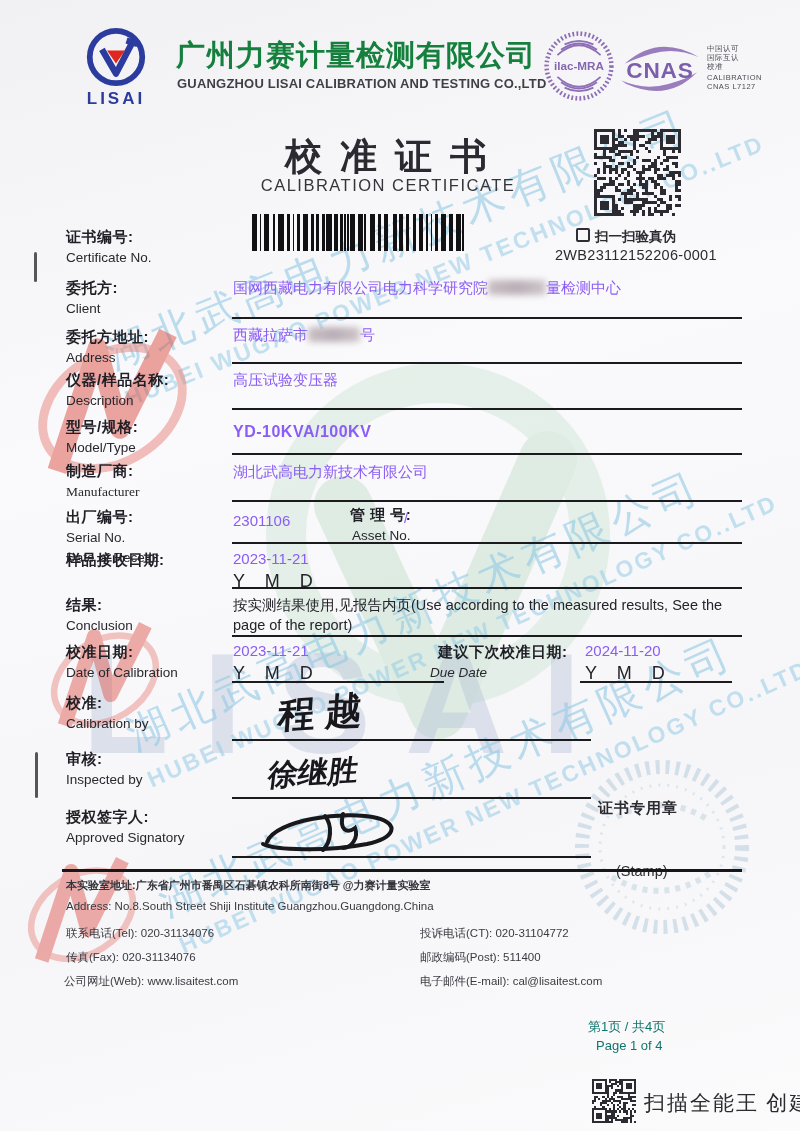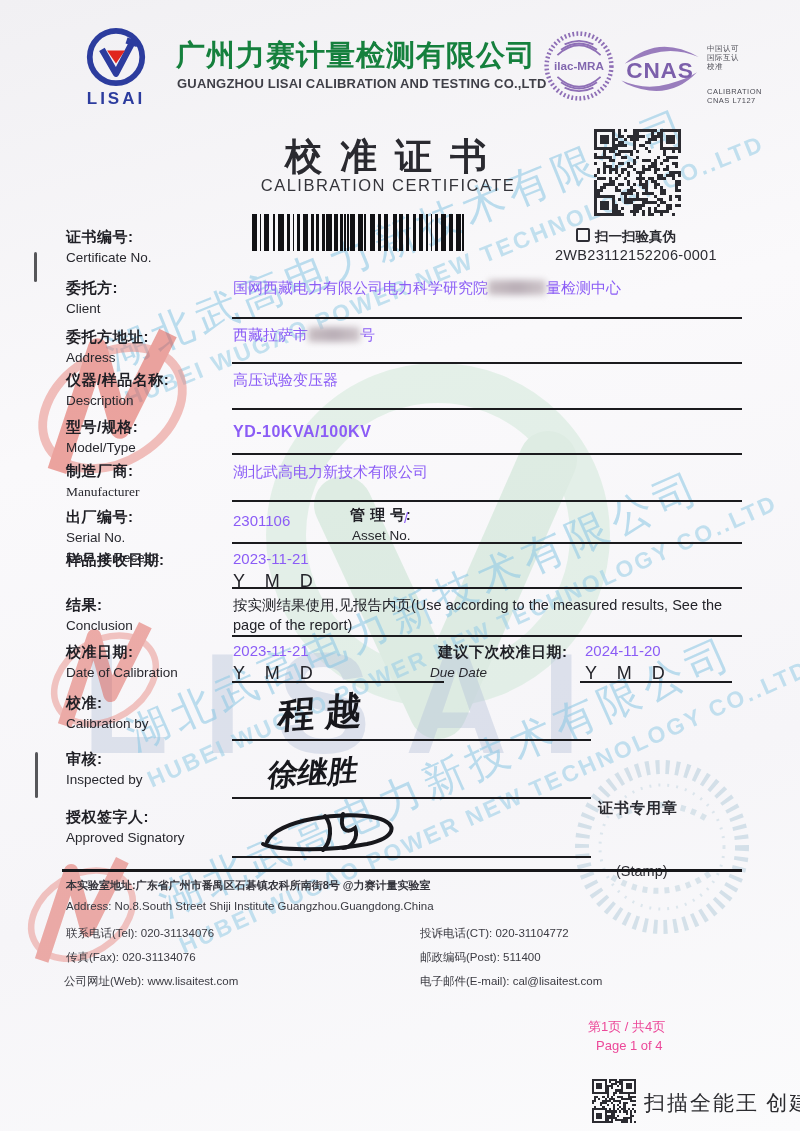--- a/index.html
+++ b/index.html
@@ -26,21 +26,21 @@
   .sub{font-size:13.5px;color:#28282e;white-space:nowrap;}
   .val{font-size:15px;color:#8b5cf6;white-space:nowrap;}
   .hl{height:2px;background:#1b1b1e;}
   .ymd{letter-spacing:0;white-space:pre;font-size:18px;color:#232329;}
   .redact{display:inline-block;height:15px;border-radius:3px;vertical-align:-2px;
           background:linear-gradient(90deg,#c9bfc4,#b9aeb6,#cfc6cb);filter:blur(3px);}
   .sig{color:#17171c;font-weight:600;white-space:nowrap;}
   
   .ft{font-size:11.5px;color:#3a3a41;white-space:nowrap;}
   .ftb{font-size:11px;font-weight:700;color:#35353c;white-space:nowrap;}
-  .pg{font-size:13px;color:#ec4899;white-space:nowrap;}
+  .pg{font-size:13px;color:#0f766e;white-space:nowrap;}
   .cam{font-size:21px;color:#2c2c30;font-family:"Liberation Serif","DejaVu Serif",serif;white-space:nowrap;letter-spacing:2px;}
   .artifact{background:#202024;opacity:.75;border-radius:2px;}
 </style>
 </head>
 <body>
 
 <div class="wm" style="left:248px;top:355px;width:380px;height:400px;opacity:.5;">
   <svg width="380" height="400" viewBox="0 0 380 400">
     <circle cx="190" cy="180" r="152" fill="none" stroke="#cfe8d7" stroke-width="40"></circle>
     <path d="M95 150 L190 355 L300 105" fill="none" stroke="#c4e1cd" stroke-width="58" stroke-linecap="round" stroke-linejoin="round"></path>
@@ -125,21 +125,21 @@
     <path d="M8 30 Q48 -6 96 22 Q68 10 40 18 Q20 24 8 30 Z" fill="#7d58ab" opacity=".85"></path>
     <path d="M4 50 Q32 62 60 54 Q82 48 94 40 Q60 76 10 54 Z" fill="#7d58ab" opacity=".85"></path>
     <text x="50" y="47" text-anchor="middle" font-size="27" font-weight="bold" fill="#6f4fa3" font-family="Liberation Sans,sans-serif" letter-spacing="1">CNAS</text>
   </svg>
 </div>
 
 <div class="abs acc" style="left:707px;top:44px;">
   <div>中国认可</div>
   <div>国际互认</div>
   <div>校准</div>
-  <div style="margin-top:16px;">CALIBRATION</div>
+  <div style="margin-top:2px;">CALIBRATION</div>
   <div>CNAS L7127</div>
 </div>
 
 <div class="abs title-cn" style="left:205px;top:132px;">校准证书</div>
 <div class="abs title-en" style="left:198px;top:176px;">CALIBRATION  CERTIFICATE</div>
 
 <div class="abs" id="qr-main" style="left:594px;top:129px;width:87px;height:87px;"><svg viewBox="0 0 29 29" width="100%" height="100%" shape-rendering="crispEdges">
       <g fill="#2b2b31">
         <rect x="0" y="0" width="1" height="1"></rect>
         <rect x="1" y="0" width="1" height="1"></rect>

